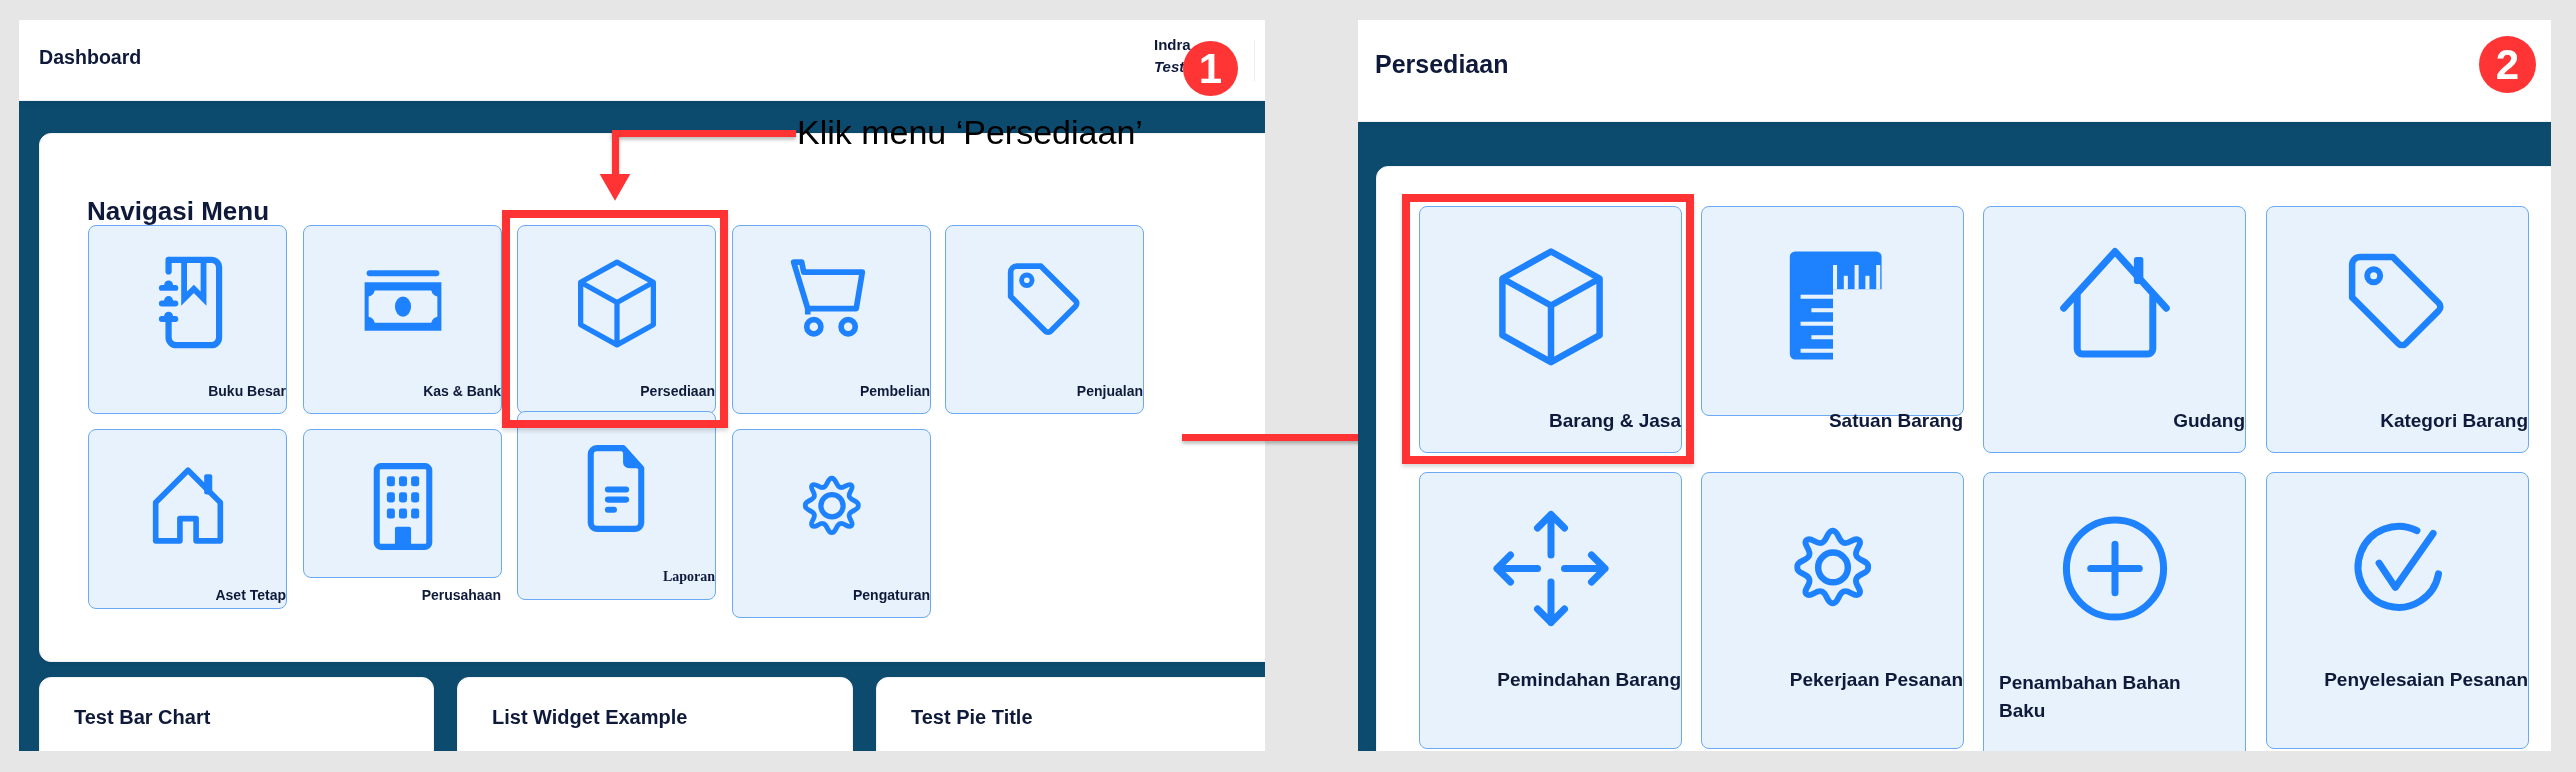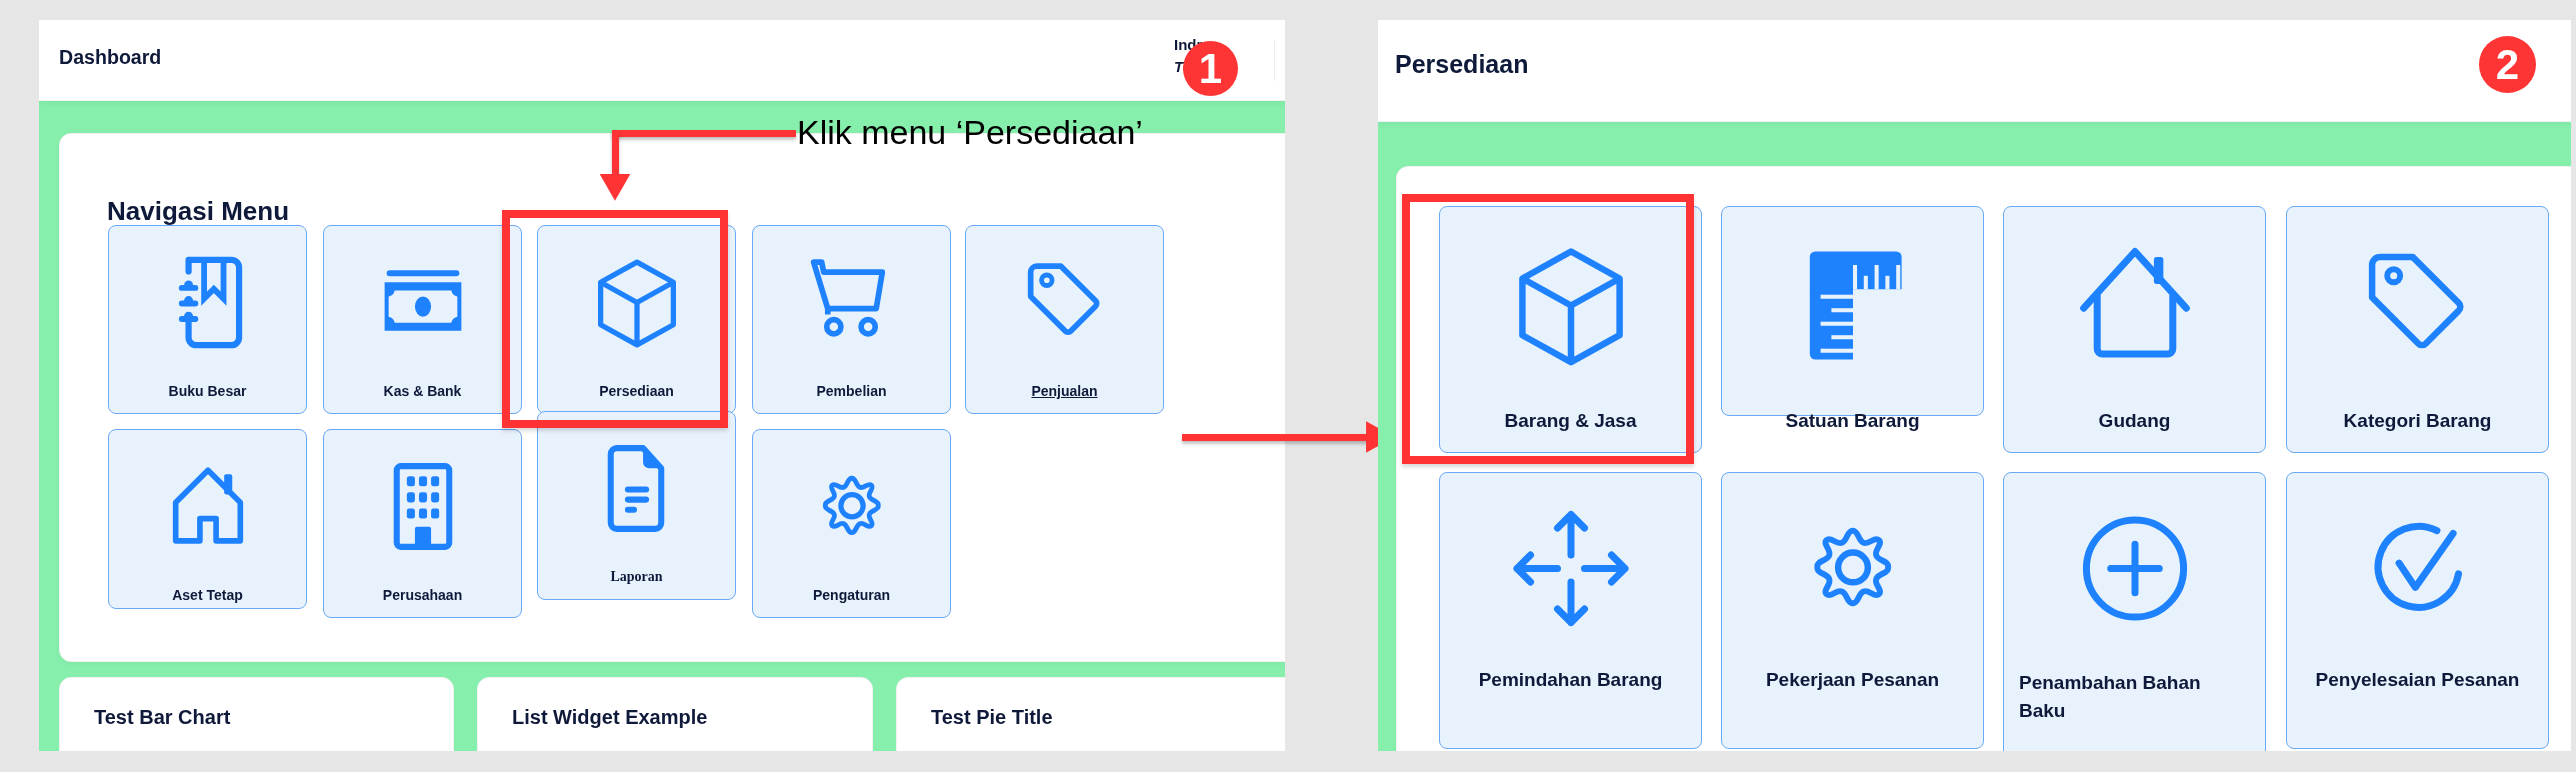--- a/index.html
+++ b/index.html
@@ -2,30 +2,30 @@
 <html style="font-size:10.8px"><head>
 <meta charset="utf-8">
 <style>
   html, body { margin:0; padding:0; }
   body {
     width:2576px; height:773px; position:relative; overflow:hidden;
     background:#e6e6e6;
     font-family:"Liberation Sans", "DejaVu Sans", sans-serif;
     color:#0f1a3a;
   }
-  .panel { position:absolute; background:#86efac; overflow:hidden;margin-left:20px; }
+  .panel { position:absolute; background:#0c4a6e; overflow:hidden; }
   .panel-header { position:absolute; left:0; right:0; top:0; background:#fff;
     box-shadow:0 2.7px 6.8px rgba(0,0,0,0.05); border-bottom:0.7px solid #f2f2f2; }
   .header-title { position:absolute; font-weight:bold; color:#0f1a3a; }
   .card-wrap { position:absolute; background:#fff; border:1.4px solid #f1f1f1;
     border-radius:12px; box-shadow:0 1.4px 5.4px rgba(0,0,0,0.03); }
   .tile { position:absolute; background:#e8f2fd; border:1.4px solid #6aa9f3; border-radius:8px;
     box-sizing:border-box; cursor:pointer; }
   .tile svg { position:absolute; left:50%; transform:translateX(-50%); }
-  .tile-label { position:absolute; left:0; right:0; text-align:center; font-weight:bold; color:#0f1a3a; }
+  .tile-label { position:absolute; left:0; right:0; text-align:right; font-weight:bold; color:#0f1a3a; }
   .hl-box { position:absolute; border:8px solid #ff3333; box-sizing:border-box; pointer-events:none;
     box-shadow:0 2.7px 4px rgba(0,0,0,0.15); }
   .badge { position:absolute; border-radius:50%; background:#ff3535; color:#fff; font-weight:bold;
     text-align:center; }
   .widget { position:absolute; background:#fff; border:1.4px solid #f1f1f1; border-radius:12px; }
   .widget-title { position:absolute; left:34px; top:28px; font-size:20px; font-weight:bold; color:#0f1a3a; }
   .annot-text { position:absolute; font-weight:normal; color:#000; font-size:34px; white-space:nowrap; }
   .red-line { position:absolute; background:#ff3333; box-shadow:0 2.7px 3.4px rgba(0,0,0,0.25); }
 </style>
 </head>
@@ -85,32 +85,32 @@
       <circle cx="33" cy="37" r="3.5" fill="none" stroke="#1e82ff" stroke-width="2.8"></circle>
     </svg>
     <div class="tile-label" style="top:157px; font-size:14px;">Pembelian</div>
   </div>
 
   <div class="tile" style="left:926px; top:205px; width:199px; height:189px;">
     <svg width="101" height="101" viewBox="0 0 50 50" style="top:26px;">
       <path d="M11 7 h12 l17 17 a2 2 0 0 1 0 3 l-12 12 a2 2 0 0 1 -3 0 l-17 -17 v-12 a3 3 0 0 1 3 -3z" fill="none" stroke="#1e82ff" stroke-width="2.8" stroke-linejoin="round"></path>
       <circle cx="16" cy="14" r="2.6" fill="none" stroke="#1e82ff" stroke-width="2.4"></circle>
     </svg>
-    <div class="tile-label" style="top:157px; font-size:14px;text-decoration:underline;">Penjualan</div>
+    <div class="tile-label" style="top:157px; font-size:14px;">Penjualan</div>
   </div>
 
   <div class="tile" style="left:69px; top:409px; width:199px; height:180px;">
     <svg width="101" height="101" viewBox="0 0 50 50" style="top:26px;">
       <path d="M9 23 L25 7 L41 23 V42 H29 V31 H21 V42 H9 Z" fill="none" stroke="#1e82ff" stroke-width="2.8" stroke-linejoin="round"></path>
       <rect x="33" y="9" width="4" height="10" rx="1" fill="#1e82ff"></rect>
     </svg>
     <div class="tile-label" style="top:157px; font-size:14px;">Aset Tetap</div>
   </div>
 
-  <div class="tile" style="left:284px; top:409px; width:199px; height:189px;">
+  <div class="tile" style="left:284px; top:409px; width:199px; height:149px;">
     <svg width="101" height="101" viewBox="0 0 50 50" style="top:26px;">
       <rect x="12" y="5" width="26" height="40" rx="2" fill="none" stroke="#1e82ff" stroke-width="3"></rect>
       <g fill="#1e82ff">
         <rect x="17" y="10" width="4" height="5" rx="1.2"></rect>
           <rect x="23" y="10" width="4" height="5" rx="1.2"></rect>
           <rect x="29" y="10" width="4" height="5" rx="1.2"></rect>
         <rect x="17" y="18" width="4" height="5" rx="1.2"></rect>
           <rect x="23" y="18" width="4" height="5" rx="1.2"></rect>
           <rect x="29" y="18" width="4" height="5" rx="1.2"></rect>
         <rect x="17" y="26" width="4" height="5" rx="1.2"></rect>

